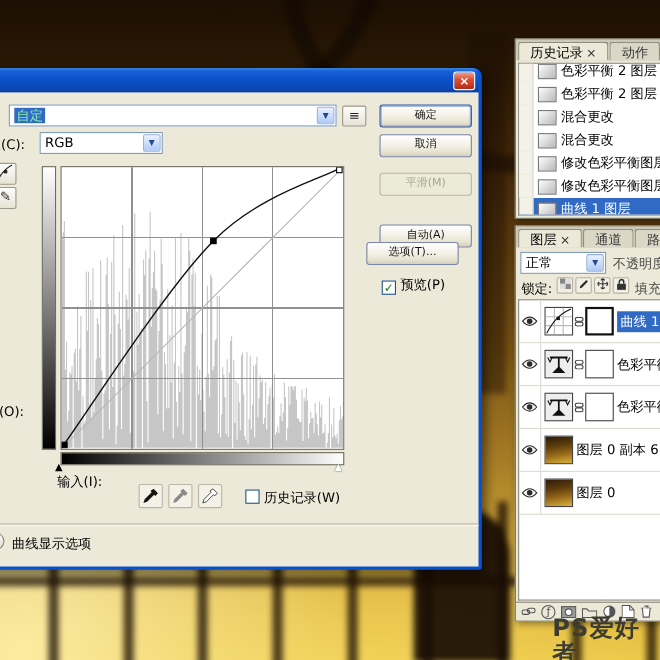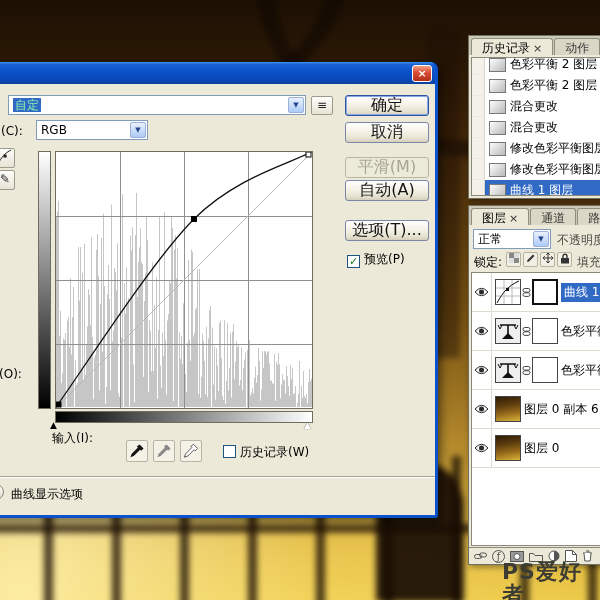--- a/index.html
+++ b/index.html
@@ -24,21 +24,21 @@
   
   #watermark{position:absolute;left:502px;top:560px;line-height:1.05;z-index:40;}
   #wm-title{font-size:22px;font-weight:bold;color:#3c3c33;letter-spacing:1px;}
 
   
   #dlg{position:absolute;left:-22px;top:62px;width:460px;height:456px;background:#0a52cd;border-radius:7px 7px 3px 3px;padding:0 3px 3px;box-shadow:3px 4px 10px rgba(0,0,0,.5);z-index:20;}
   #titlebar{height:22px;border-radius:5px 5px 0 0;background:linear-gradient(180deg,#3d95f2 0%,#1963d6 10%,#0c51c9 45%,#0a47b4 85%,#0d3f9e 100%);position:relative;}
   #closebtn{position:absolute;right:3px;top:3px;width:20px;height:17px;border:1px solid #fff;border-radius:3px;background:linear-gradient(180deg,#f0a088,#dd5138 40%,#c23922 80%,#aa2f18);color:#fff;font-size:11px;font-weight:bold;text-align:center;line-height:15px;}
   #dlgbody{position:relative;height:431px;background:#ece9d8;}
 
-  .xbtn{position:absolute;width:84px;height:21px;border:1px solid #7c86a8;border-radius:3px;background:linear-gradient(180deg,#fff,#f3f0e4 50%,#e8e4d3 78%,#d6cfbb);text-align:center;line-height:18px;font-size:16px;color:#151515;}
+  .xbtn{position:absolute;width:84px;height:21px;border:1px solid #7c86a8;border-radius:3px;background:linear-gradient(180deg,#fff,#f3f0e4 50%,#e8e4d3 78%,#d6cfbb);text-align:center;line-height:18px;font-size:10px;color:#151515;}
   .xbtn.default{border-color:#2f54a0;box-shadow:0 0 0 1px #86a8e8 inset;}
   .xbtn.disabled{color:#a8a594;background:#ecead9;border-color:#bab6a4;}
   .dd{position:absolute;height:20px;background:#fff;border:1px solid #7f9db9;padding:1px 18px 0 4px;line-height:16px;white-space:nowrap;}
   .dd .arr{position:absolute;right:1px;top:1px;width:16px;height:16px;border:1px solid #9ab0d5;border-radius:2px;background:linear-gradient(180deg,#e9f1fe,#cfe0fb 45%,#adcaf6);color:#23468c;font-size:7px;line-height:15px;text-align:center;}
   .selblue{background:#316ac5;color:#86efac;padding:0 2px;}
   .cb{display:inline-block;width:13px;height:13px;background:#fff;border:1px solid #1d5281;color:#0e7d1b;font-size:11px;font-weight:bold;line-height:11px;text-align:center;vertical-align:-2px;margin-right:4px;}
   .lbl{position:absolute;white-space:nowrap;}
   .toolbtn{position:absolute;width:20px;height:20px;border:1px solid #9d9a8b;border-radius:2px;background:linear-gradient(180deg,#fdfdfb,#e7e4d5);text-align:center;line-height:17px;font-size:12px;color:#222;}
   .dropbtn{position:absolute;width:22px;height:22px;border:1px solid #b9b5a6;border-radius:2px;background:#f4f2e6;display:flex;align-items:center;justify-content:center;}
   .tri{position:absolute;font-size:9px;line-height:9px;}
@@ -113,22 +113,22 @@
         <span class="selblue">自定</span>
         <span class="arr">▼</span>
       </div>
       <div class="toolbtn" style="left:330px;top:12px;width:22px;height:19px;">
         <span>≡</span>
       </div>
 
       <div class="xbtn default" style="left:364px;top:11px;">确定</div>
       <div class="xbtn" style="left:364px;top:38px;">取消</div>
       <div class="xbtn disabled" style="left:364px;top:73px;">平滑(M)</div>
-      <div class="xbtn" style="left:364px;top:96px;">自动(A)</div>
-      <div class="xbtn" style="left:364px;top:136px;">选项(T)...</div>
+      <div class="xbtn" style="left:364px;top:120px;">自动(A)</div>
+      <div class="xbtn" style="left:352px;top:136px;">选项(T)...</div>
 
       <div class="lbl" style="left:366px;top:167px;">
         <span class="cb"><span>✓</span></span><span>预览(P)</span>
       </div>
 
       <span class="lbl" style="left:-4px;top:39px;">通道(C):</span>
       <div class="dd" style="left:55px;top:36px;width:112px;">
         <span>RGB</span>
         <span class="arr">▼</span>
       </div>

